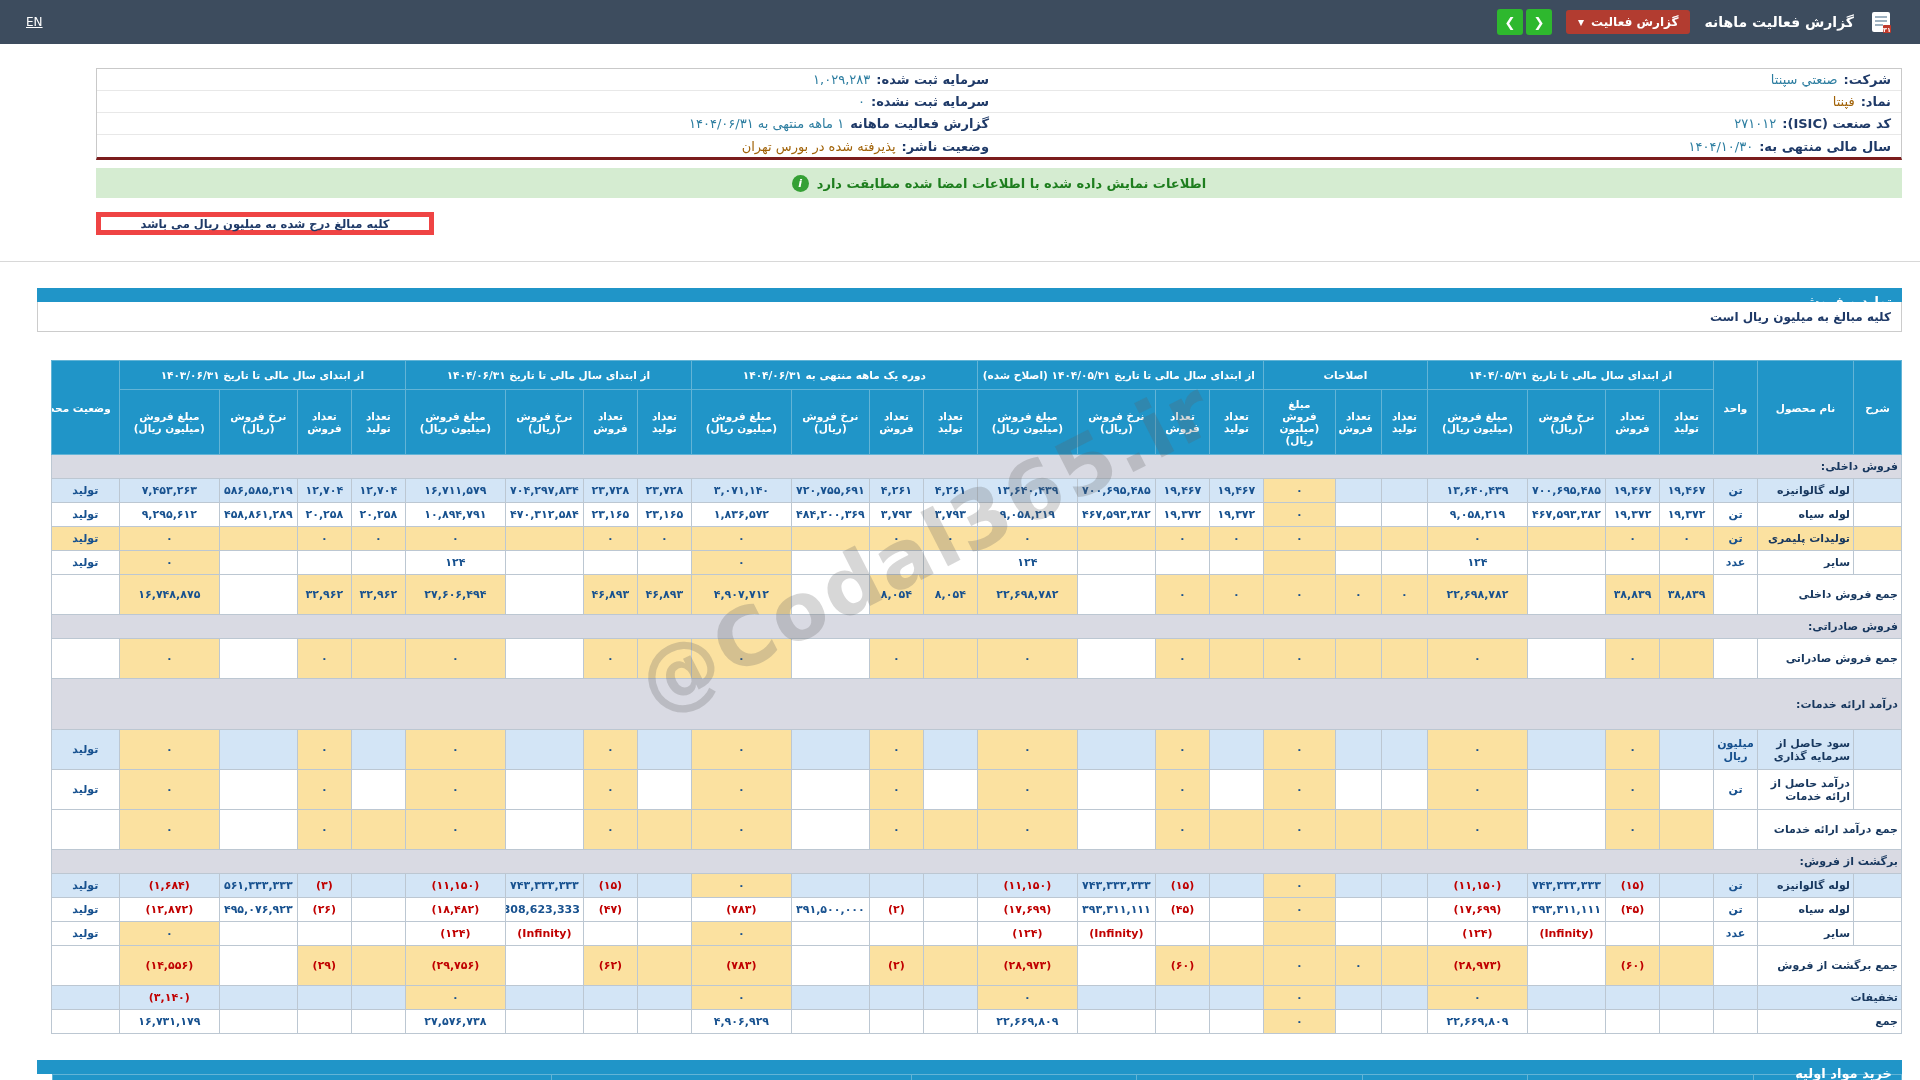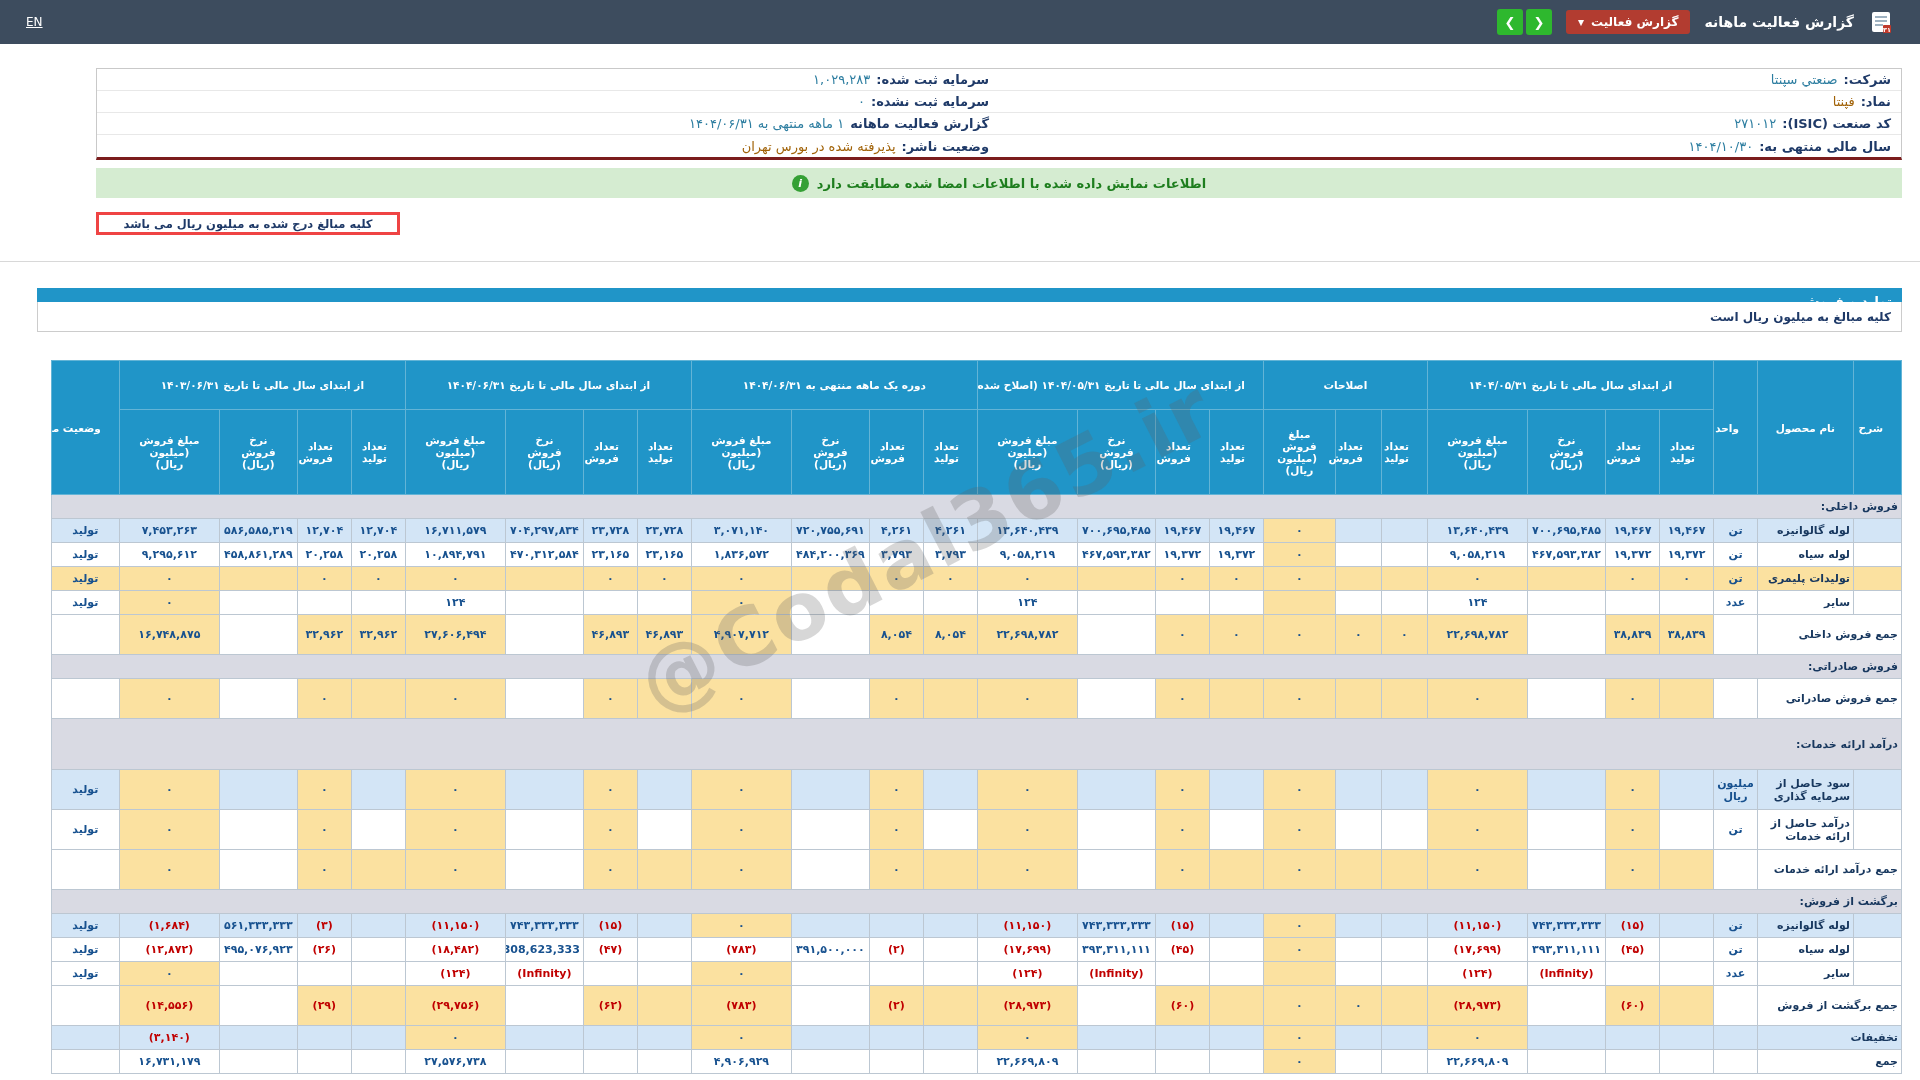--- a/index.html
+++ b/index.html
@@ -16,31 +16,31 @@
   
   .info{margin:24px 18px 0 96px;border:1px solid #c9c9c9;border-bottom:3px solid #7b1d1d;display:grid;grid-template-columns:1fr 1fr;background:#fff}
   .info-cell{display:flex;gap:6px;padding:0 10px;border-bottom:1px solid #e8e8e8;font-size:13px;align-items:center;height:22px}
   .info-cell:nth-last-child(-n+2){border-bottom:none}
   .ilab{font-weight:bold;color:#1f3a68;white-space:nowrap}
   .ival{color:#2c7da0;white-space:nowrap}
   .ival.red{color:#a16207}
   
   .banner{margin:8px 18px 0 96px;background:#d5ecd1;height:30px;display:flex;align-items:center;justify-content:center;gap:8px;color:#1e7e1e;font-size:13px;font-weight:bold}
   .iinfo{width:17px;height:17px;border-radius:50%;background:#35a035;color:#fff;font-size:11px;display:flex;align-items:center;justify-content:center;font-weight:bold;font-style:italic}
-  .note{width:304px;height:23px;border:3px solid #ef4444;font-size:11.5px;font-weight:bold;color:#1f3a68;display:flex;align-items:center;justify-content:center;margin:14px auto 12px 96px}
+  .note{width:338px;height:23px;border:5px solid #ef4444;font-size:11.5px;font-weight:bold;color:#1f3a68;display:flex;align-items:center;justify-content:center;margin:14px auto 12px 96px}
   .rule{border-top:1px solid #d8d8d8;margin-top:26px}
   
   .secbar{margin:26px 18px 0 37px;background:#2095c8;color:#fff;font-size:13px;font-weight:bold;height:14px;line-height:27px;padding:0 10px}
   .secbar.purchase{}
   .subtitle{margin:0 18px 0 37px;border:1px solid #ccc;border-top:none;background:#fff;color:#1f3a68;font-size:12px;font-weight:bold;height:30px;line-height:30px;padding:0 10px}
   
   .tblwrap{margin:28px 18px 0 37px}
   .purwrap{margin:0 18px 0 37px}
   table{border-collapse:collapse;table-layout:fixed;width:1850px}
-  th{background:#2095c8;color:#fff;font-size:10.5px;font-weight:bold;border:1px solid #63b4d6;padding:18px;text-align:center;vertical-align:middle}
+  th{background:#2095c8;color:#fff;font-size:10.5px;font-weight:bold;border:1px solid #63b4d6;padding:8px;text-align:center;vertical-align:middle}
   thead tr:first-child th{height:24px;white-space:nowrap;overflow:hidden}
   thead tr:last-child th{height:42px}
   td{border:1px solid #bcc7d2;font-size:11px;padding:2px 3px;text-align:center;color:#17518f;font-weight:bold;height:24px;vertical-align:middle;overflow:hidden}
   tr.rb td{background:#d3e5f6}
   tr.rw td{background:#fff}
   td.w{background:#fbe1a0 !important}
   td.lbl{text-align:right;color:#17375e}
   tr.sec td{background:#d9dae3;color:#17375e;text-align:right;font-weight:bold}
   tr.tall td{height:40px}
   tr.sec.tall td{height:51px}

